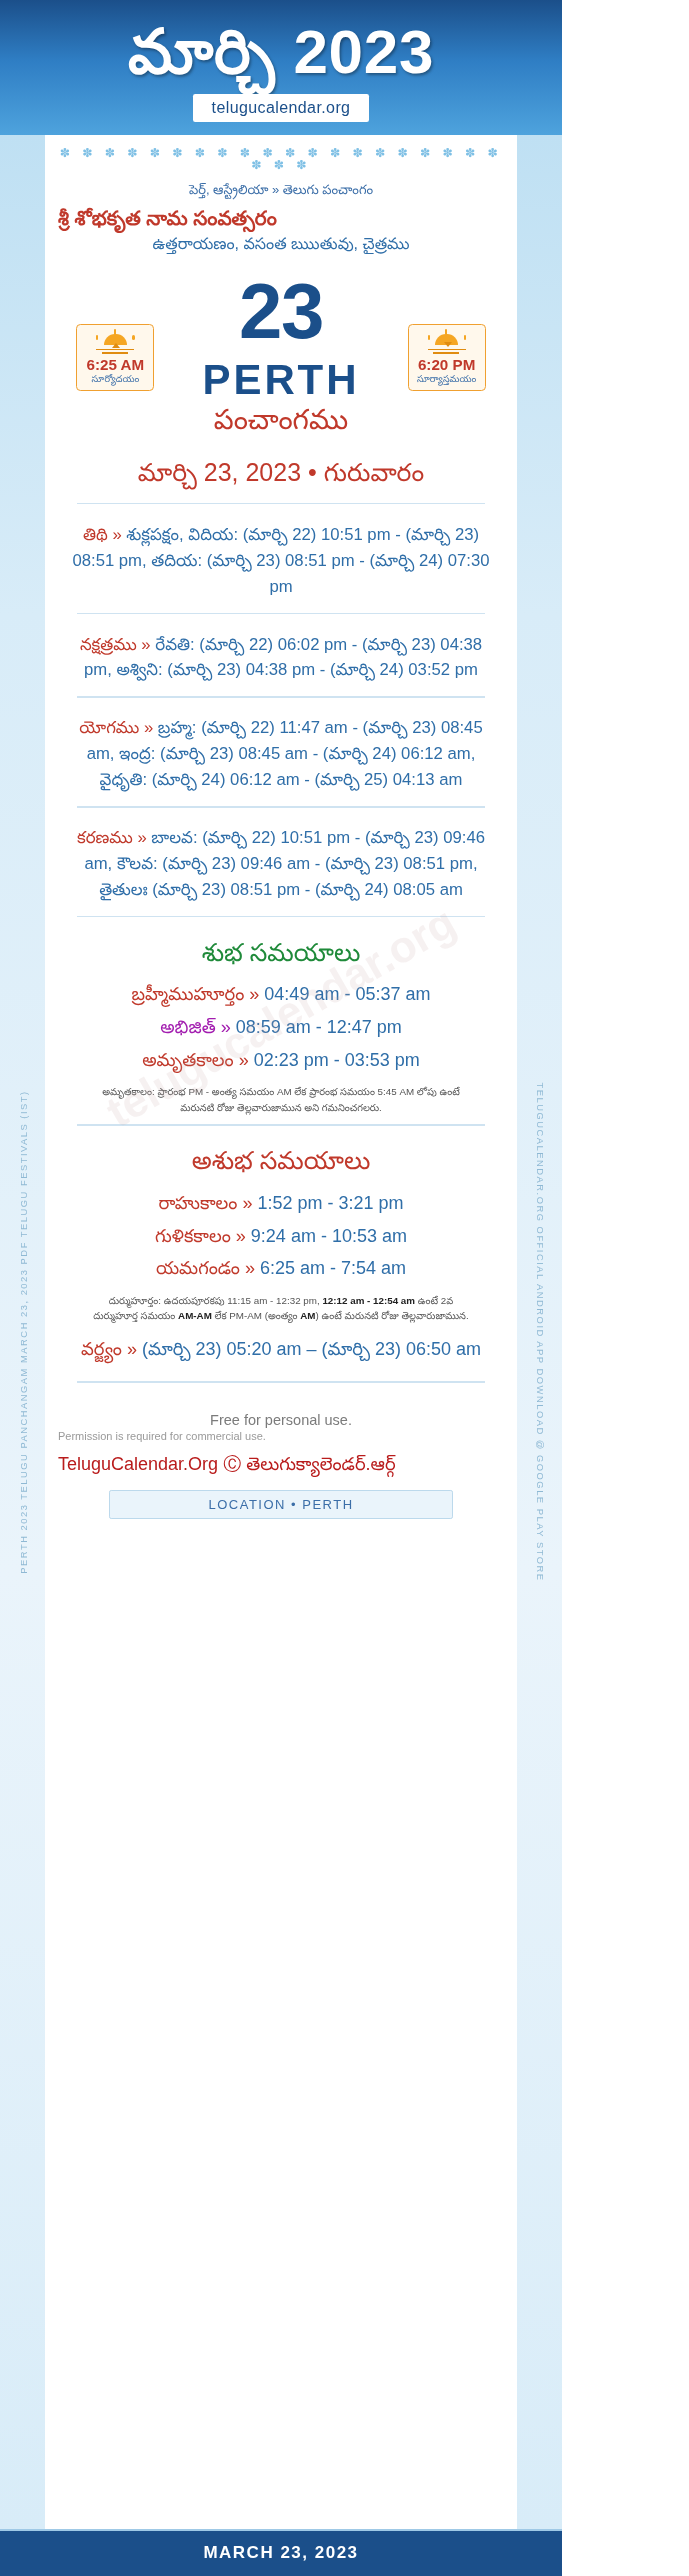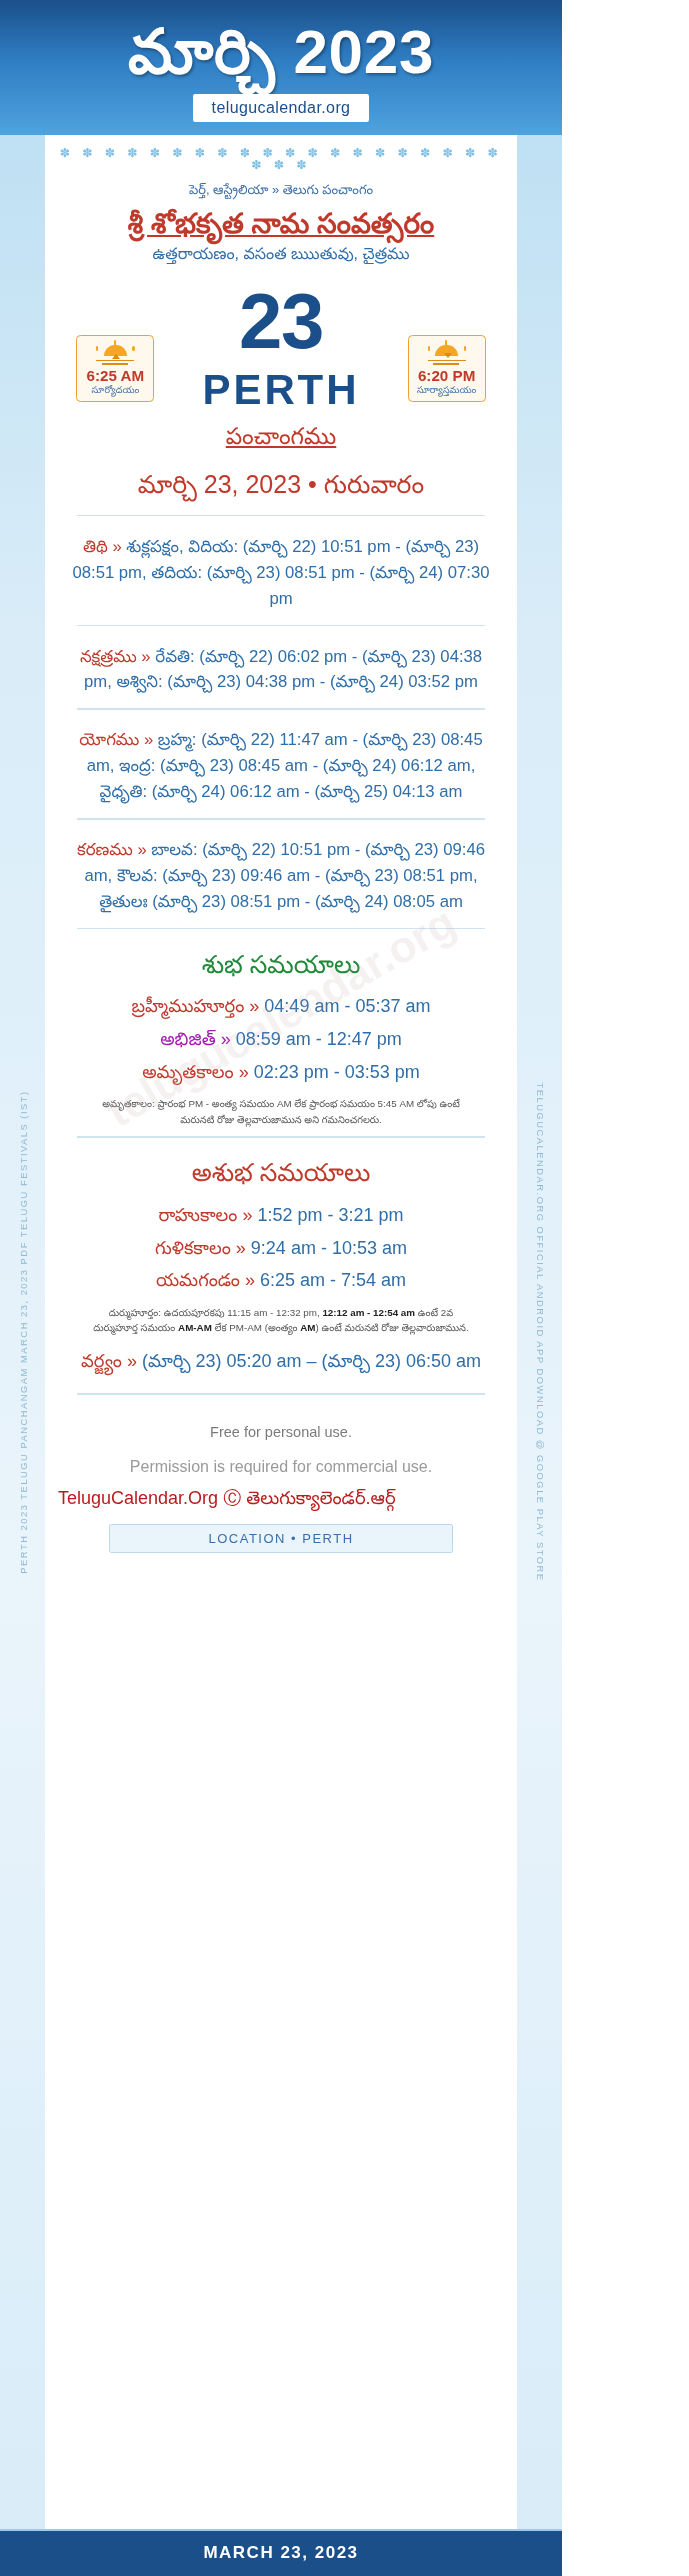--- a/index.html
+++ b/index.html
@@ -88,27 +88,26 @@
     user-select: none;
   }
 
   .breadcrumb {
     text-align: center;
     font-size: 13px;
     color: #3b6ea8;
     padding: 2.9px 0 5.8px 0;
   }
   .samvatsaram {
-    text-align: center;
-    font-size: 28px;
+    text-align: left;
+    font-size: 20px;
     font-weight: bold;
     color: #c0392b;
     line-height: 1.25;
     padding-bottom: 4.4px;
-    text-decoration: underline;
   }
   .ayanam {
     text-align: center;
     font-size: 16px;
     color: #2f6ea8;
     padding-bottom: 10.2px;
   }
 
   
   .sun-row {
@@ -176,24 +175,23 @@
   }
   .city {
     font-size: 42px;
     font-weight: bold;
     color: #1b4f8a;
     letter-spacing: 2.9px;
     line-height: 1.1;
     margin-top: 7.3px;
   }
   .panchangamu {
-    font-size: 23px;
+    font-size: 28px;
     color: #c0392b;
-    margin-top: 10px;
-    text-decoration: underline;
+    margin-top: 1px;
   }
 
   .date-line {
     text-align: center;
     font-size: 25px;
     color: #c0392b;
     padding: 14.5px 0 5.8px 0;
   }
   .rule {
     height: 1.5px;
@@ -237,25 +235,23 @@
   .note b { color:#222; }
 
   
   .footer-note {
     text-align: center;
     color: #7b7b7b;
     font-size: 14.5px;
     padding: 19px 0 1.5px 0;
   }
   .footer-note2 {
-    text-align:center;
     color:#9a9a9a;
-    font-size: 16px;
+    font-size: 11px;
     padding-bottom: 10.2px;
-    margin-top: 16px;
   }
   .footer-links {
     text-align:left;
     color:#b91c1c;
     font-size: 18px;
     padding-bottom: 11.6px;
   }
   .loc-bar {
     margin: 0 51px 10.2px 51px;
     border: 1.5px solid #bcd9ec;

